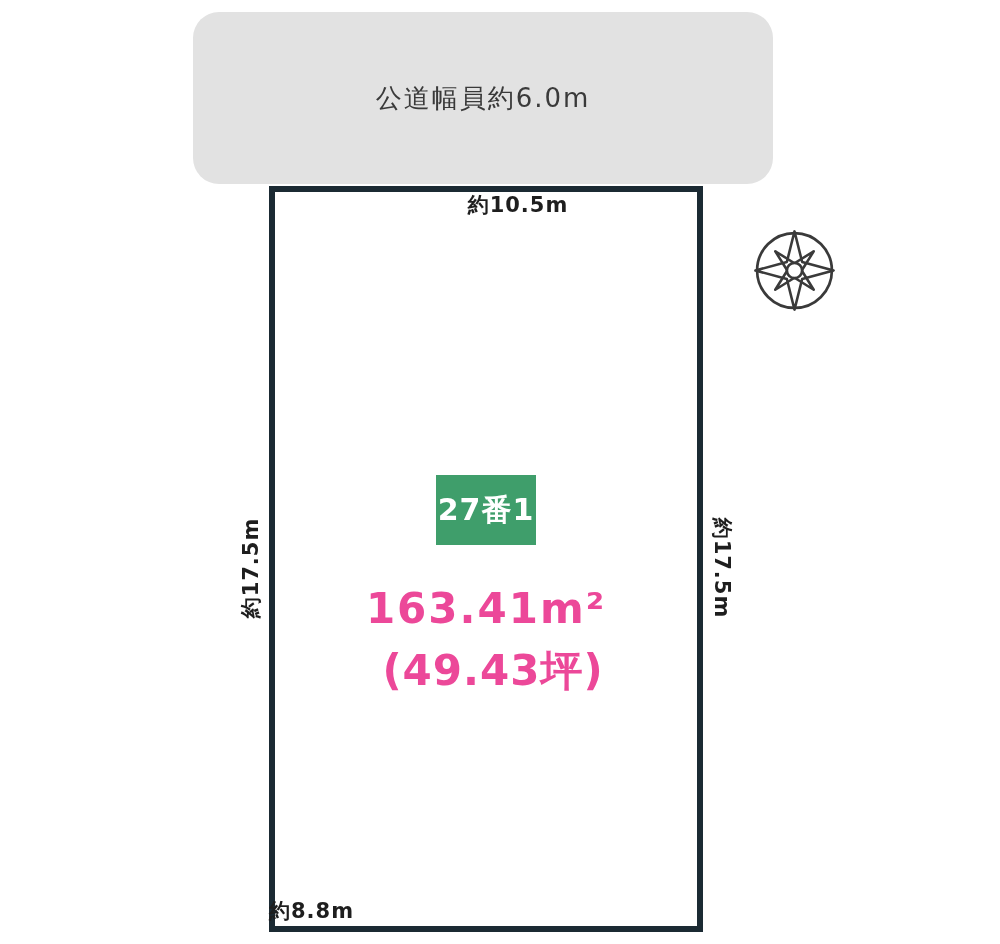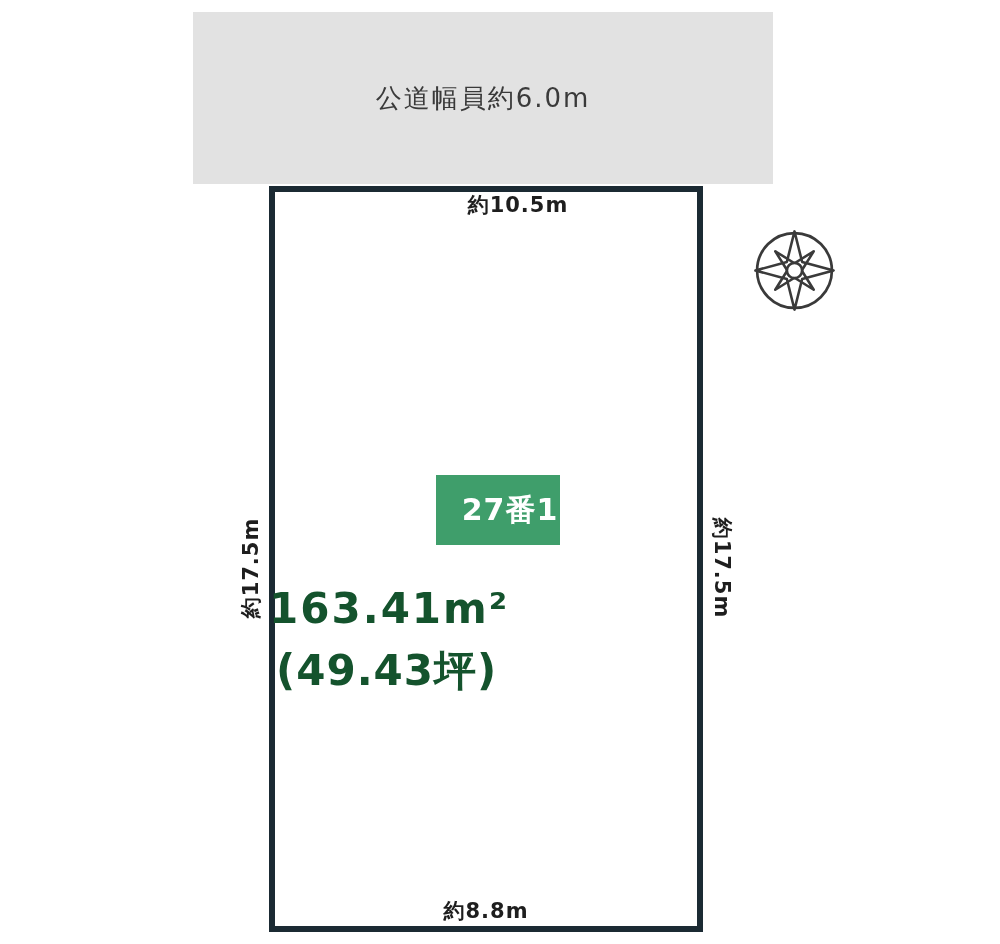--- a/index.html
+++ b/index.html
@@ -12,53 +12,53 @@
   html,body{margin:0;padding:0;background:#ffffff;}
   .canvas{
     position:relative;width:1000px;height:944px;margin:0 auto;
     background:#ffffff;overflow:hidden;
     font-family:"DejaVu Sans","Liberation Sans",sans-serif;
     color:var(--text);
   }
   .road-band{
     position:absolute;left:193px;top:12px;width:580px;height:172px;
     background:var(--road-bg);
-    display:flex;align-items:center;justify-content:center;
+    display:flex;align-items:center;justify-content:center;border-radius:26px;
   }
   .road-label{
     font-size:26px;color:#3a3a3a;letter-spacing:2px;font-weight:500;
   }
   .plot-rect{
     position:absolute;left:269px;top:186px;width:434px;height:746px;
     border:6px solid var(--plot-border);
     box-sizing:border-box;background:#ffffff;
   }
   .dim{
     position:absolute;font-size:21px;font-weight:700;color:#1e1e1e;
     letter-spacing:1px;white-space:nowrap;
   }
   .dim-top{left:269px;top:191px;width:498px;text-align:center;}
-  .dim-bottom{left:269px;top:897px;width:434px;text-align:center;}
+  .dim-bottom{left:269px;top:897px;width:434px;text-align:left;}
   .dim-left{
     left:179px;top:556px;width:140px;height:24px;text-align:center;
     transform:rotate(-90deg);transform-origin:center center;
   }
   .dim-right{
     left:654px;top:556px;width:140px;height:24px;text-align:center;
     transform:rotate(90deg);transform-origin:center center;
   }
   .lot-badge{
     position:absolute;left:436px;top:475px;width:100px;height:70px;
     background:var(--badge-bg);color:var(--badge-text);
     display:flex;align-items:center;justify-content:center;
-    font-size:30px;font-weight:700;letter-spacing:1px;padding-left:24px;
+    font-size:30px;font-weight:700;letter-spacing:1px;
   }
   .area-line{
-    position:absolute;left:269px;width:434px;
-    font-weight:700;color:#14532d;white-space:nowrap;
+    position:absolute;left:269px;width:434px;text-align:center;
+    font-weight:700;color:#ec4899;white-space:nowrap;
   }
   .area-sqm{top:586px;font-size:42px;line-height:46px;letter-spacing:2px;}
   .area-tsubo{top:648px;font-size:42px;line-height:46px;letter-spacing:1px;margin-left:7px;}
   .compass{
     position:absolute;left:752px;top:228px;width:85px;height:85px;
   }
   .compass svg{display:block;width:100%;height:100%;}
 </style>
 </head>
 <body>

